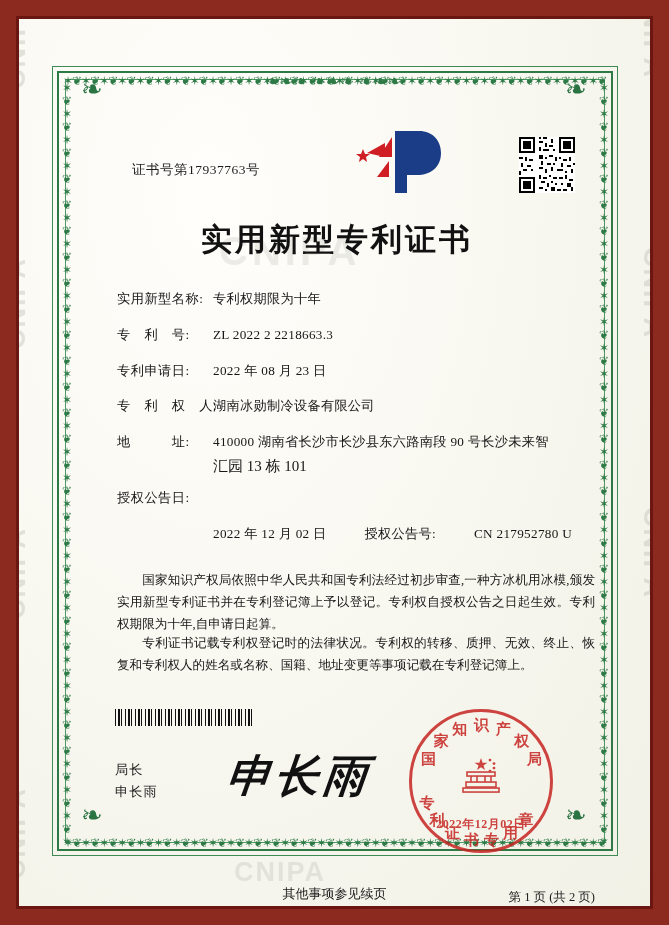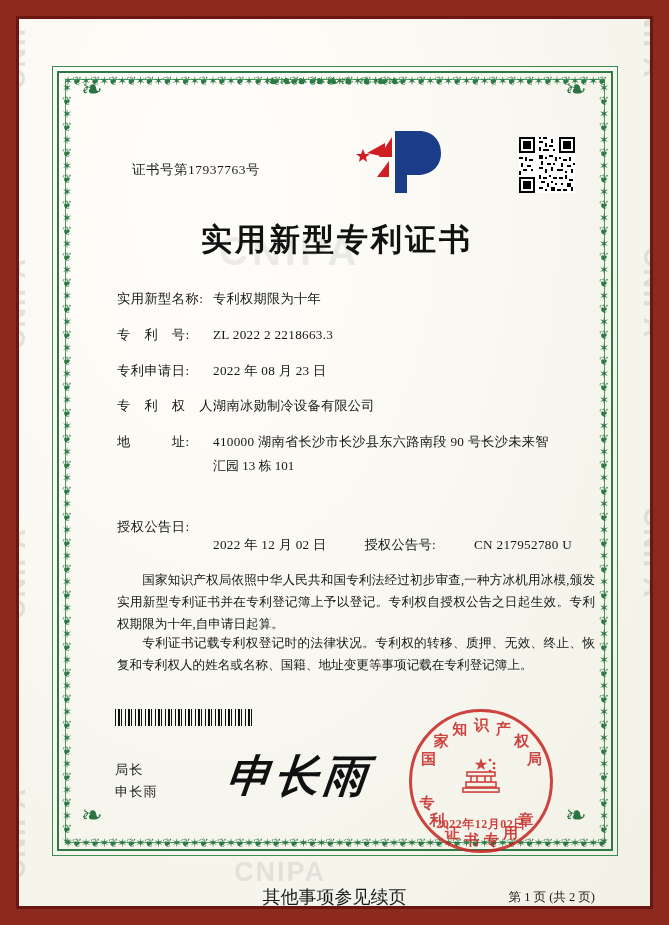--- a/index.html
+++ b/index.html
@@ -170,21 +170,21 @@
 
   .fields {
     position: absolute;
     left: 38px; top: 190px;
     width: 480px;
     font-size: 13.2px;
     color: #161616;
   }
   .row {
     display: flex;
-    align-items: center;
+    align-items: flex-start;
     margin-bottom: 16px;
     line-height: 1.5;
   }
   .row .lbl {
     width: 96px;
     flex: 0 0 96px;
     letter-spacing: 0.5px;
     white-space: nowrap;
   }
   .row .val {
@@ -193,22 +193,22 @@
   }
   .row .val2 {
     margin-left: 38px;
     white-space: nowrap;
   }
   .row.split .val { flex: 0 0 auto; margin-top: 36px; }
 
   .addr-cont {
     margin-left: 96px;
     margin-top: -11px;
-    margin-bottom: 24px;
-    font-size: 13px;
+    margin-bottom: 12px;
+    font-size: 15px;
   }
 
   .para {
     position: absolute;
     left: 38px;
     width: 478px;
     font-size: 12.6px;
     line-height: 1.75;
     text-align: justify;
     text-indent: 2em;
@@ -292,21 +292,21 @@
     text-align: right;
     font-size: 12.5px;
     color: #1b1b1b;
   }
 
   .footer-note {
     position: absolute;
     left: 0; top: 866px;
     width: 631px;
     text-align: center;
-    font-size: 18px;
+    font-size: 13px;
     color: #1b1b1b;
     font-family: "DejaVu Serif", "Liberation Serif", serif;
   }
 </style>
 </head>
 <body>
 
 <div class="page">
 
   <div class="frame-outer"></div>

